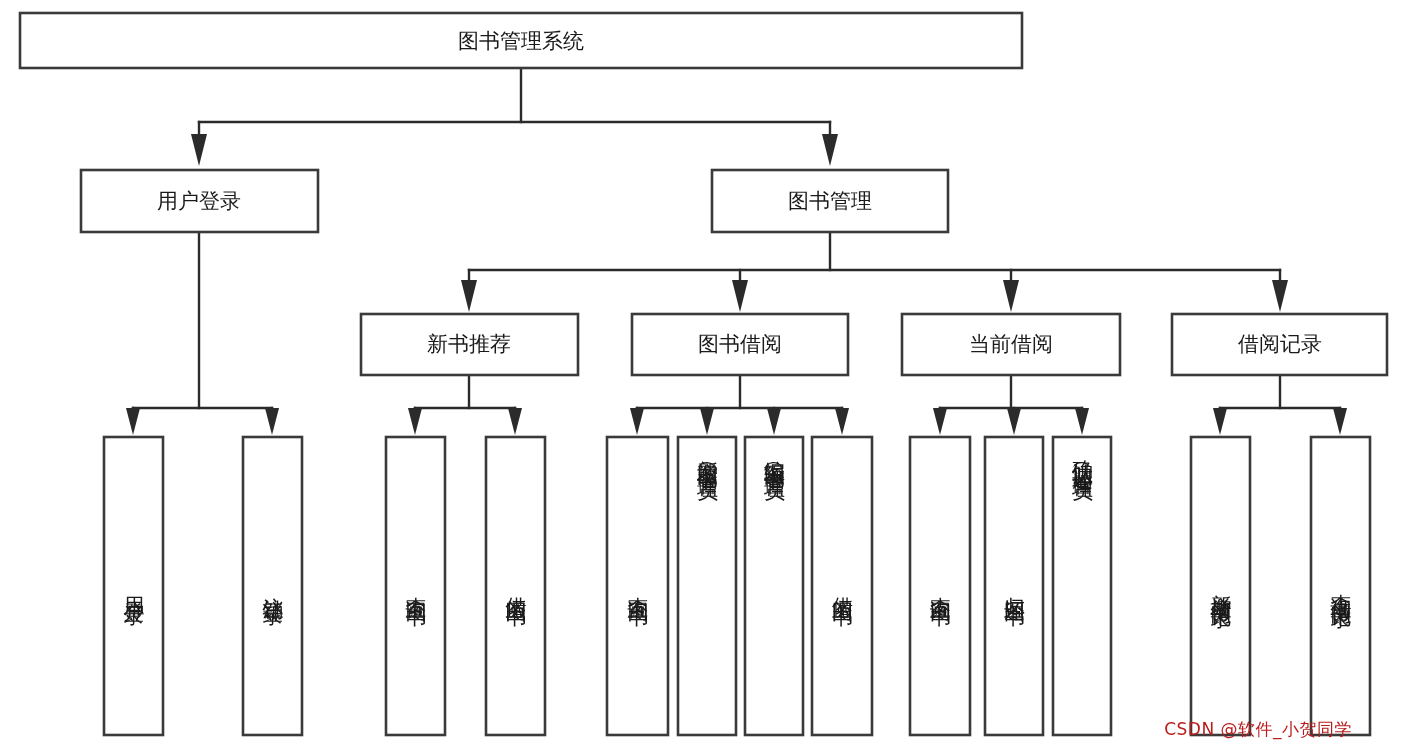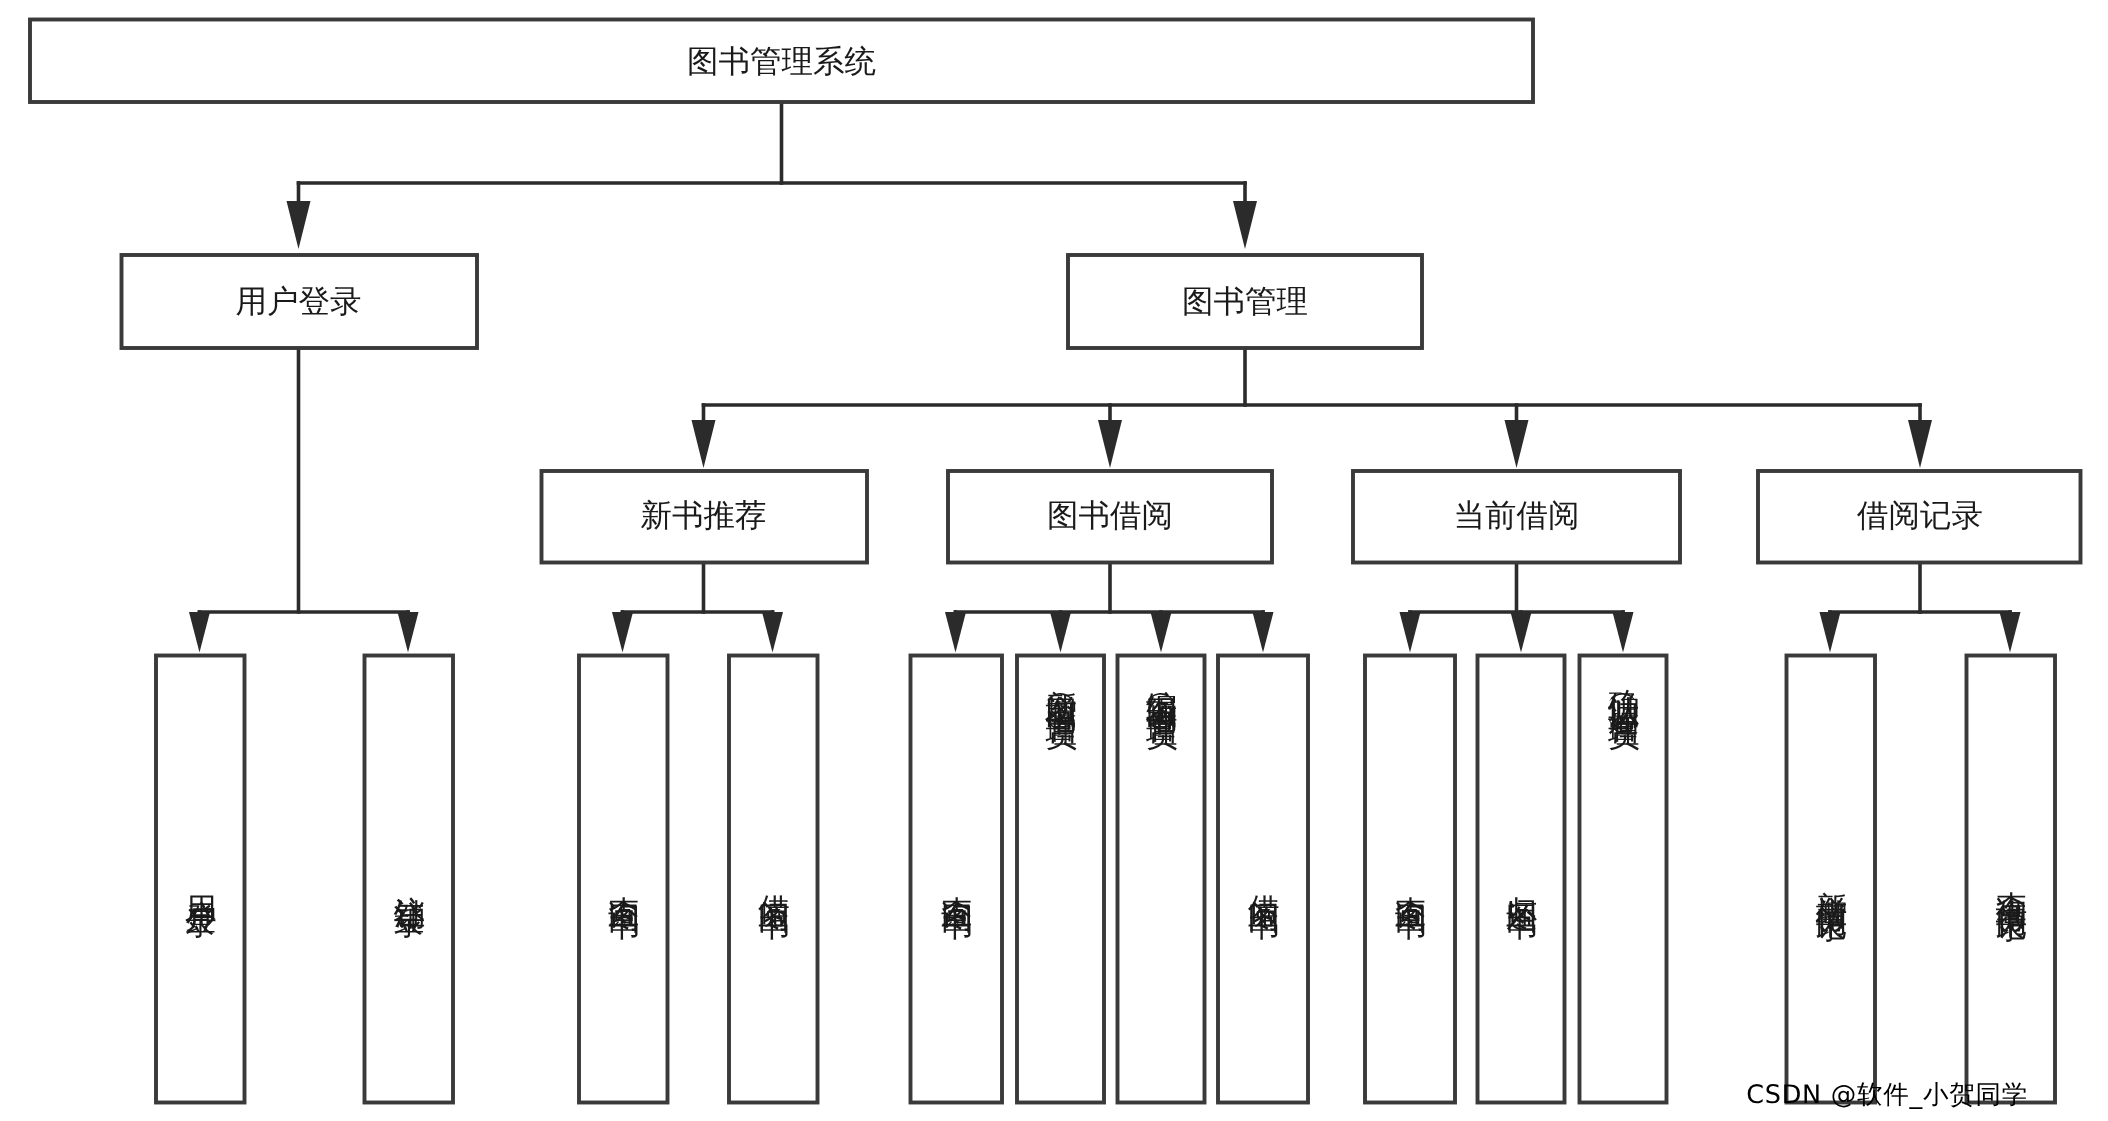--- a/index.html
+++ b/index.html
@@ -69,21 +69,21 @@
   }
   .leaf-label.centered {
     align-self: center;
   }
   .watermark {
     position: absolute;
     right: 14px;
     bottom: 6px;
     font-family: "DejaVu Sans", "Liberation Sans", sans-serif;
     font-size: 17px;
-    color: #000000;
+    color: #b91c1c;
     white-space: nowrap;
     letter-spacing: 0.5px;
   }
 </style>
 </head>
 <body>
 
 <div id="diagram-root">
 
   <svg id="tree-svg" viewBox="0 0 1405 747">

